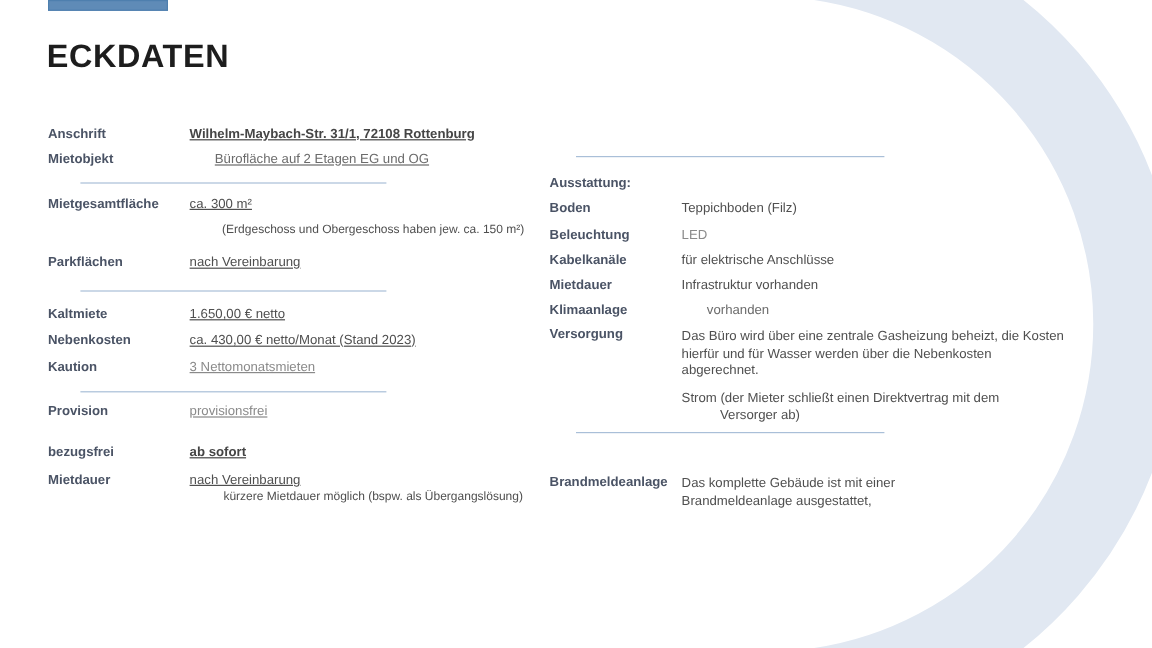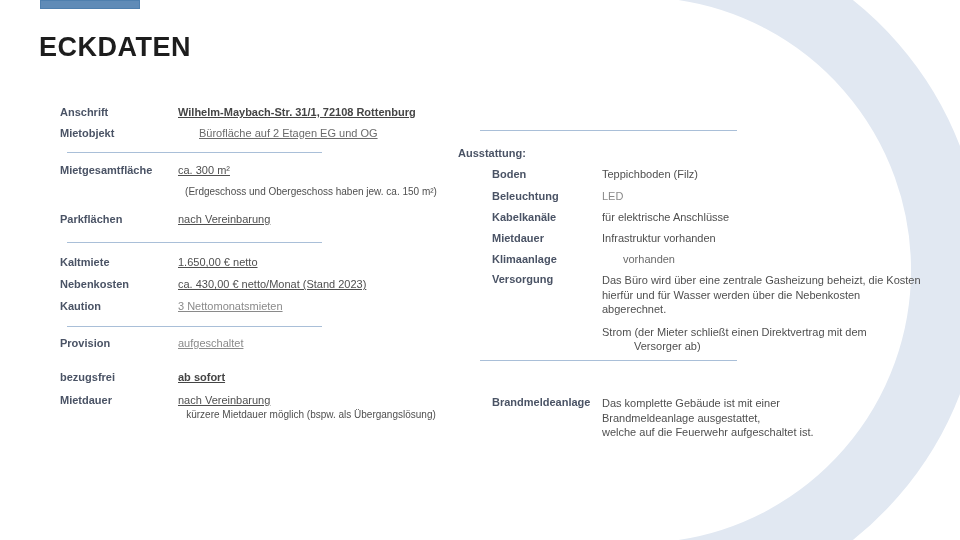--- a/index.html
+++ b/index.html
@@ -12,22 +12,22 @@
   .arc-svg{position:absolute;left:0;top:0;z-index:0;}
   .accent-bar{
     position:absolute;left:40px;top:0;width:100px;height:9px;
     background:#5f8bb7;border:1px solid #4e7fae;box-sizing:border-box;z-index:2;
   }
   .title{
     position:absolute;left:39px;top:32px;z-index:2;
     font-size:27px;font-weight:bold;color:#1d1d1d;letter-spacing:0.5px;
   }
   .row{position:absolute;display:flex;z-index:2;font-size:11px;line-height:13px;}
-  .lrow{left:60px;}
-  .rrow{left:458px;margin-left:34px;}
+  .lrow{left:40px;}
+  .rrow{left:458px;}
   .lbl{flex:none;width:118px;font-weight:bold;color:#4a5365;}
   .rlbl{flex:none;width:110px;font-weight:bold;color:#4a5365;}
   .val{color:#4f4f4f;}
   .val.bold{font-weight:bold;color:#454545;}
   .val.muted{color:#8a8a8a;}
   .val.mid{color:#6b6b6b;padding-left:21px;}
   .lval{width:290px;text-decoration:underline;}
   .rval{width:325px;}
   .multiline{line-height:14.5px;}
   .indent2{padding-left:32px;}
@@ -84,21 +84,21 @@
   </div>
   <div class="row lrow" style="top:300px">
     <span class="lbl">Kaution</span>
     <span class="val muted lval">3 Nettomonatsmieten</span>
   </div>
 
   <div class="divider div-left" style="top:326px"></div>
 
   <div class="row lrow" style="top:337px">
     <span class="lbl">Provision</span>
-    <span class="val muted lval">aufgeschaltet</span>
+    <span class="val muted lval">provisionsfrei</span>
   </div>
   <div class="row lrow" style="top:371px">
     <span class="lbl">bezugsfrei</span>
     <span class="val bold lval">ab sofort</span>
   </div>
   <div class="row lrow" style="top:394px">
     <span class="lbl">Mietdauer</span>
     <span class="val lval">nach Vereinbarung</span>
   </div>
   <div class="note-row" style="top:408px;width:290px">kürzere Mietdauer möglich (bspw. als Übergangslösung)</div>
@@ -140,17 +140,16 @@
   </div>
 
   <div class="divider div-right" style="top:360px"></div>
 
 
   <div class="row rrow" style="top:396px">
     <span class="rlbl">Brandmeldeanlage</span>
     <span class="val rval multiline">
       <div>Das komplette Gebäude ist mit einer</div>
       <div>Brandmeldeanlage ausgestattet,</div>
-      <div>welche auf die Feuerwehr aufgeschaltet ist.</div>
     </span>
   </div>
 
 </div>
 
 </body></html>

